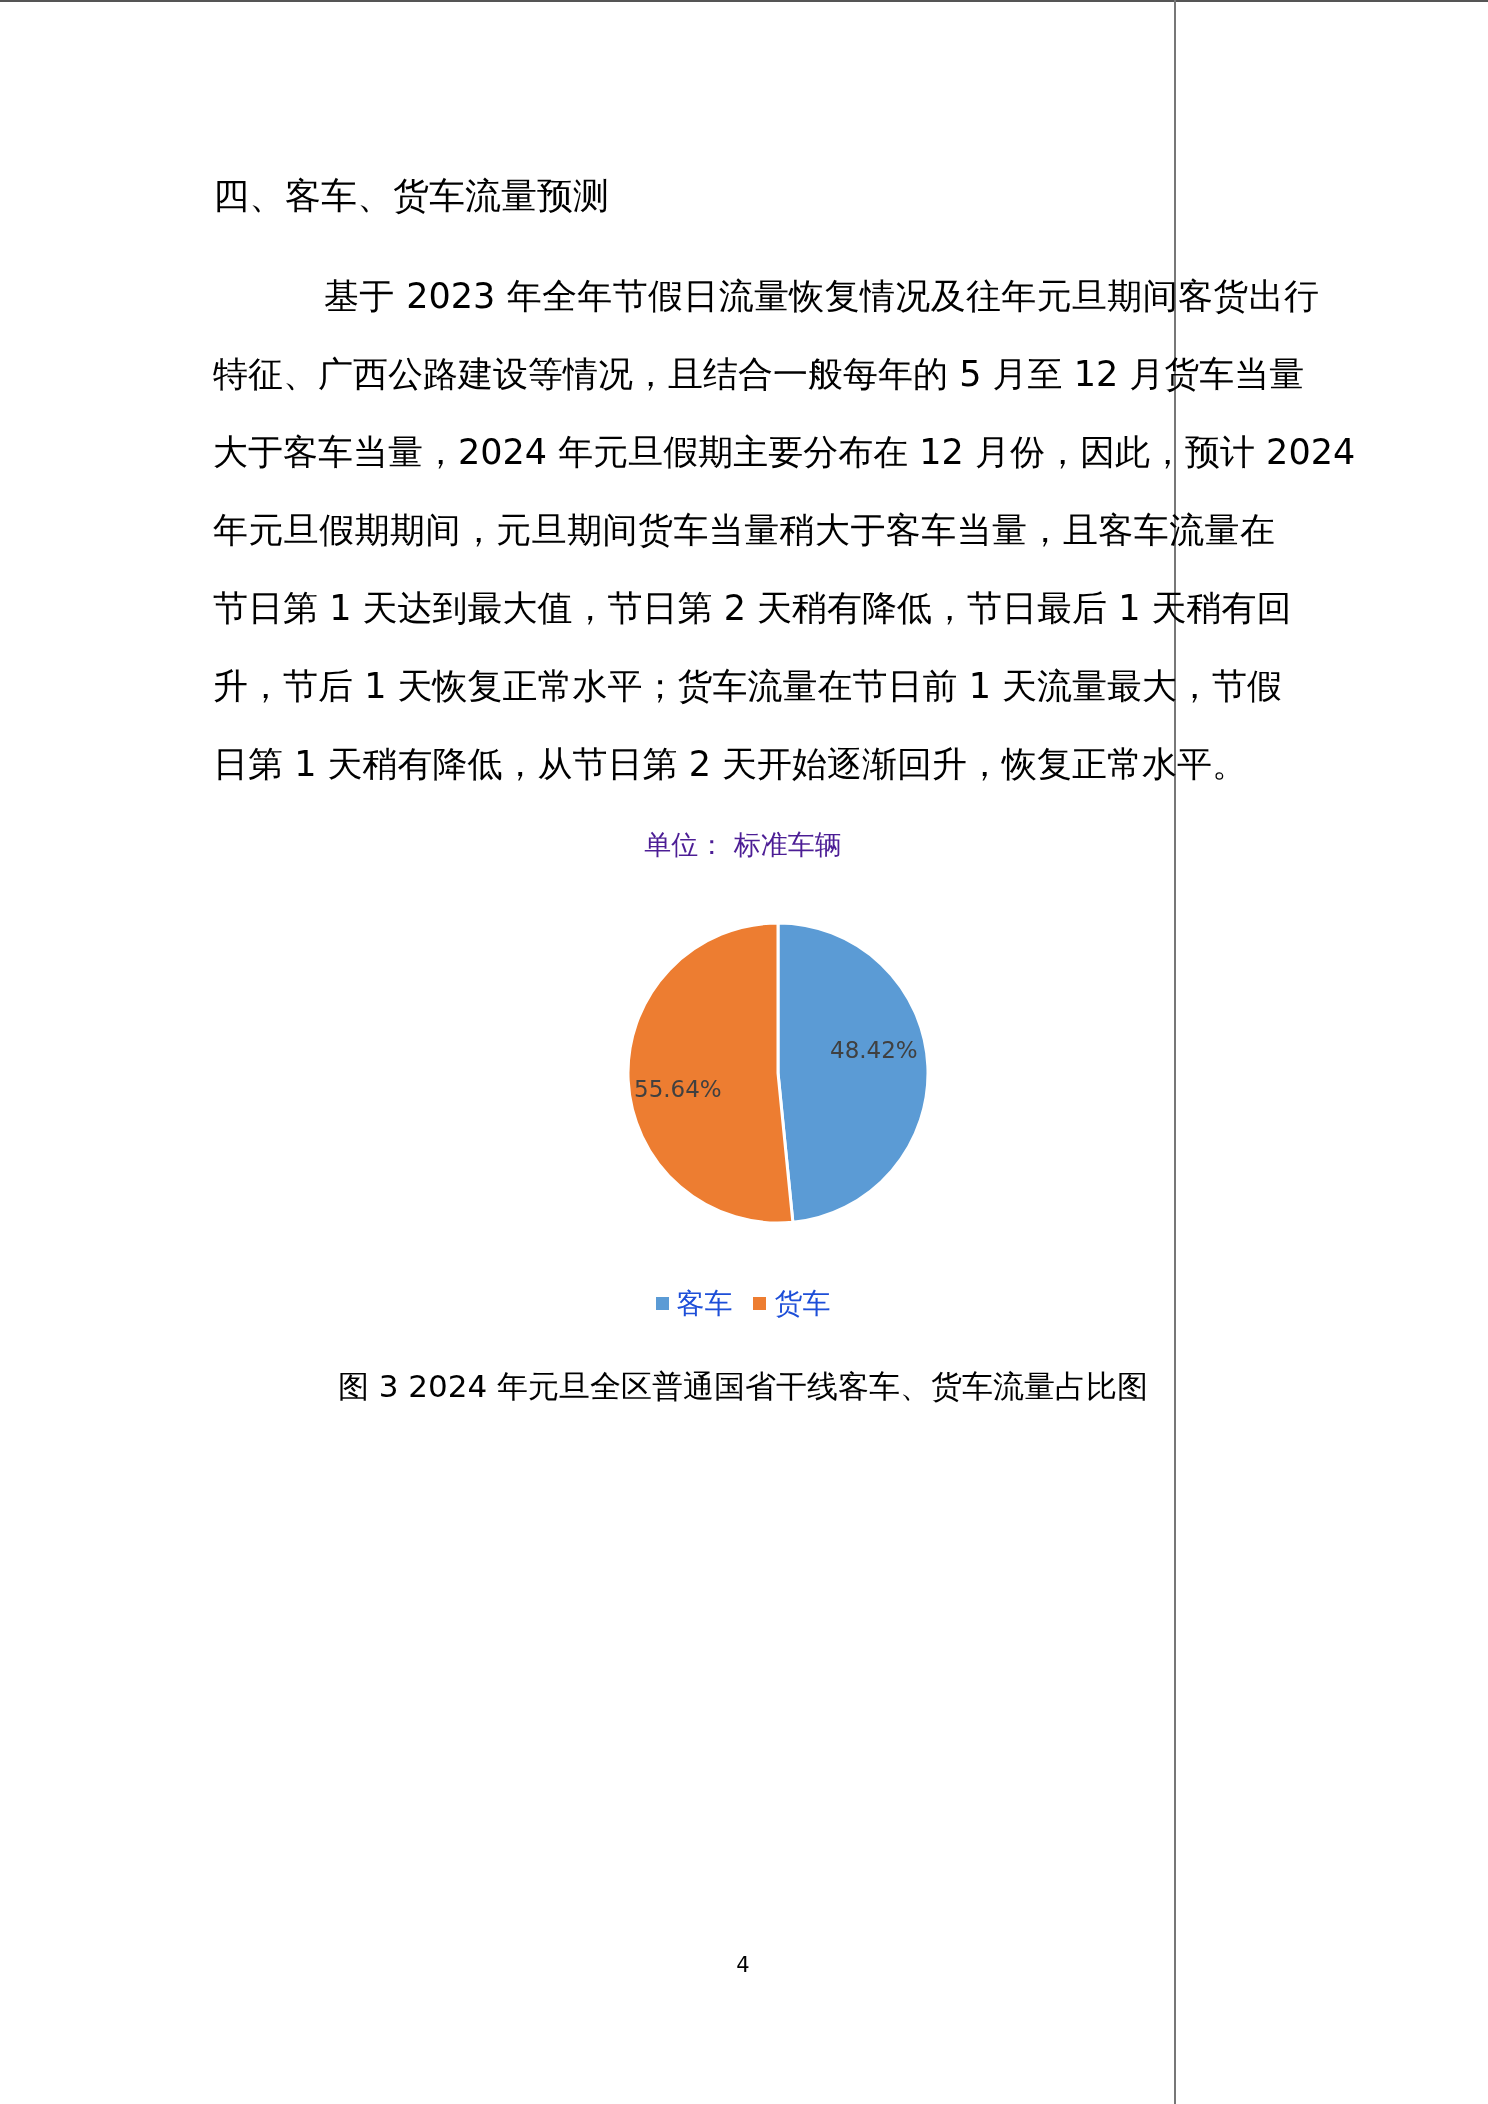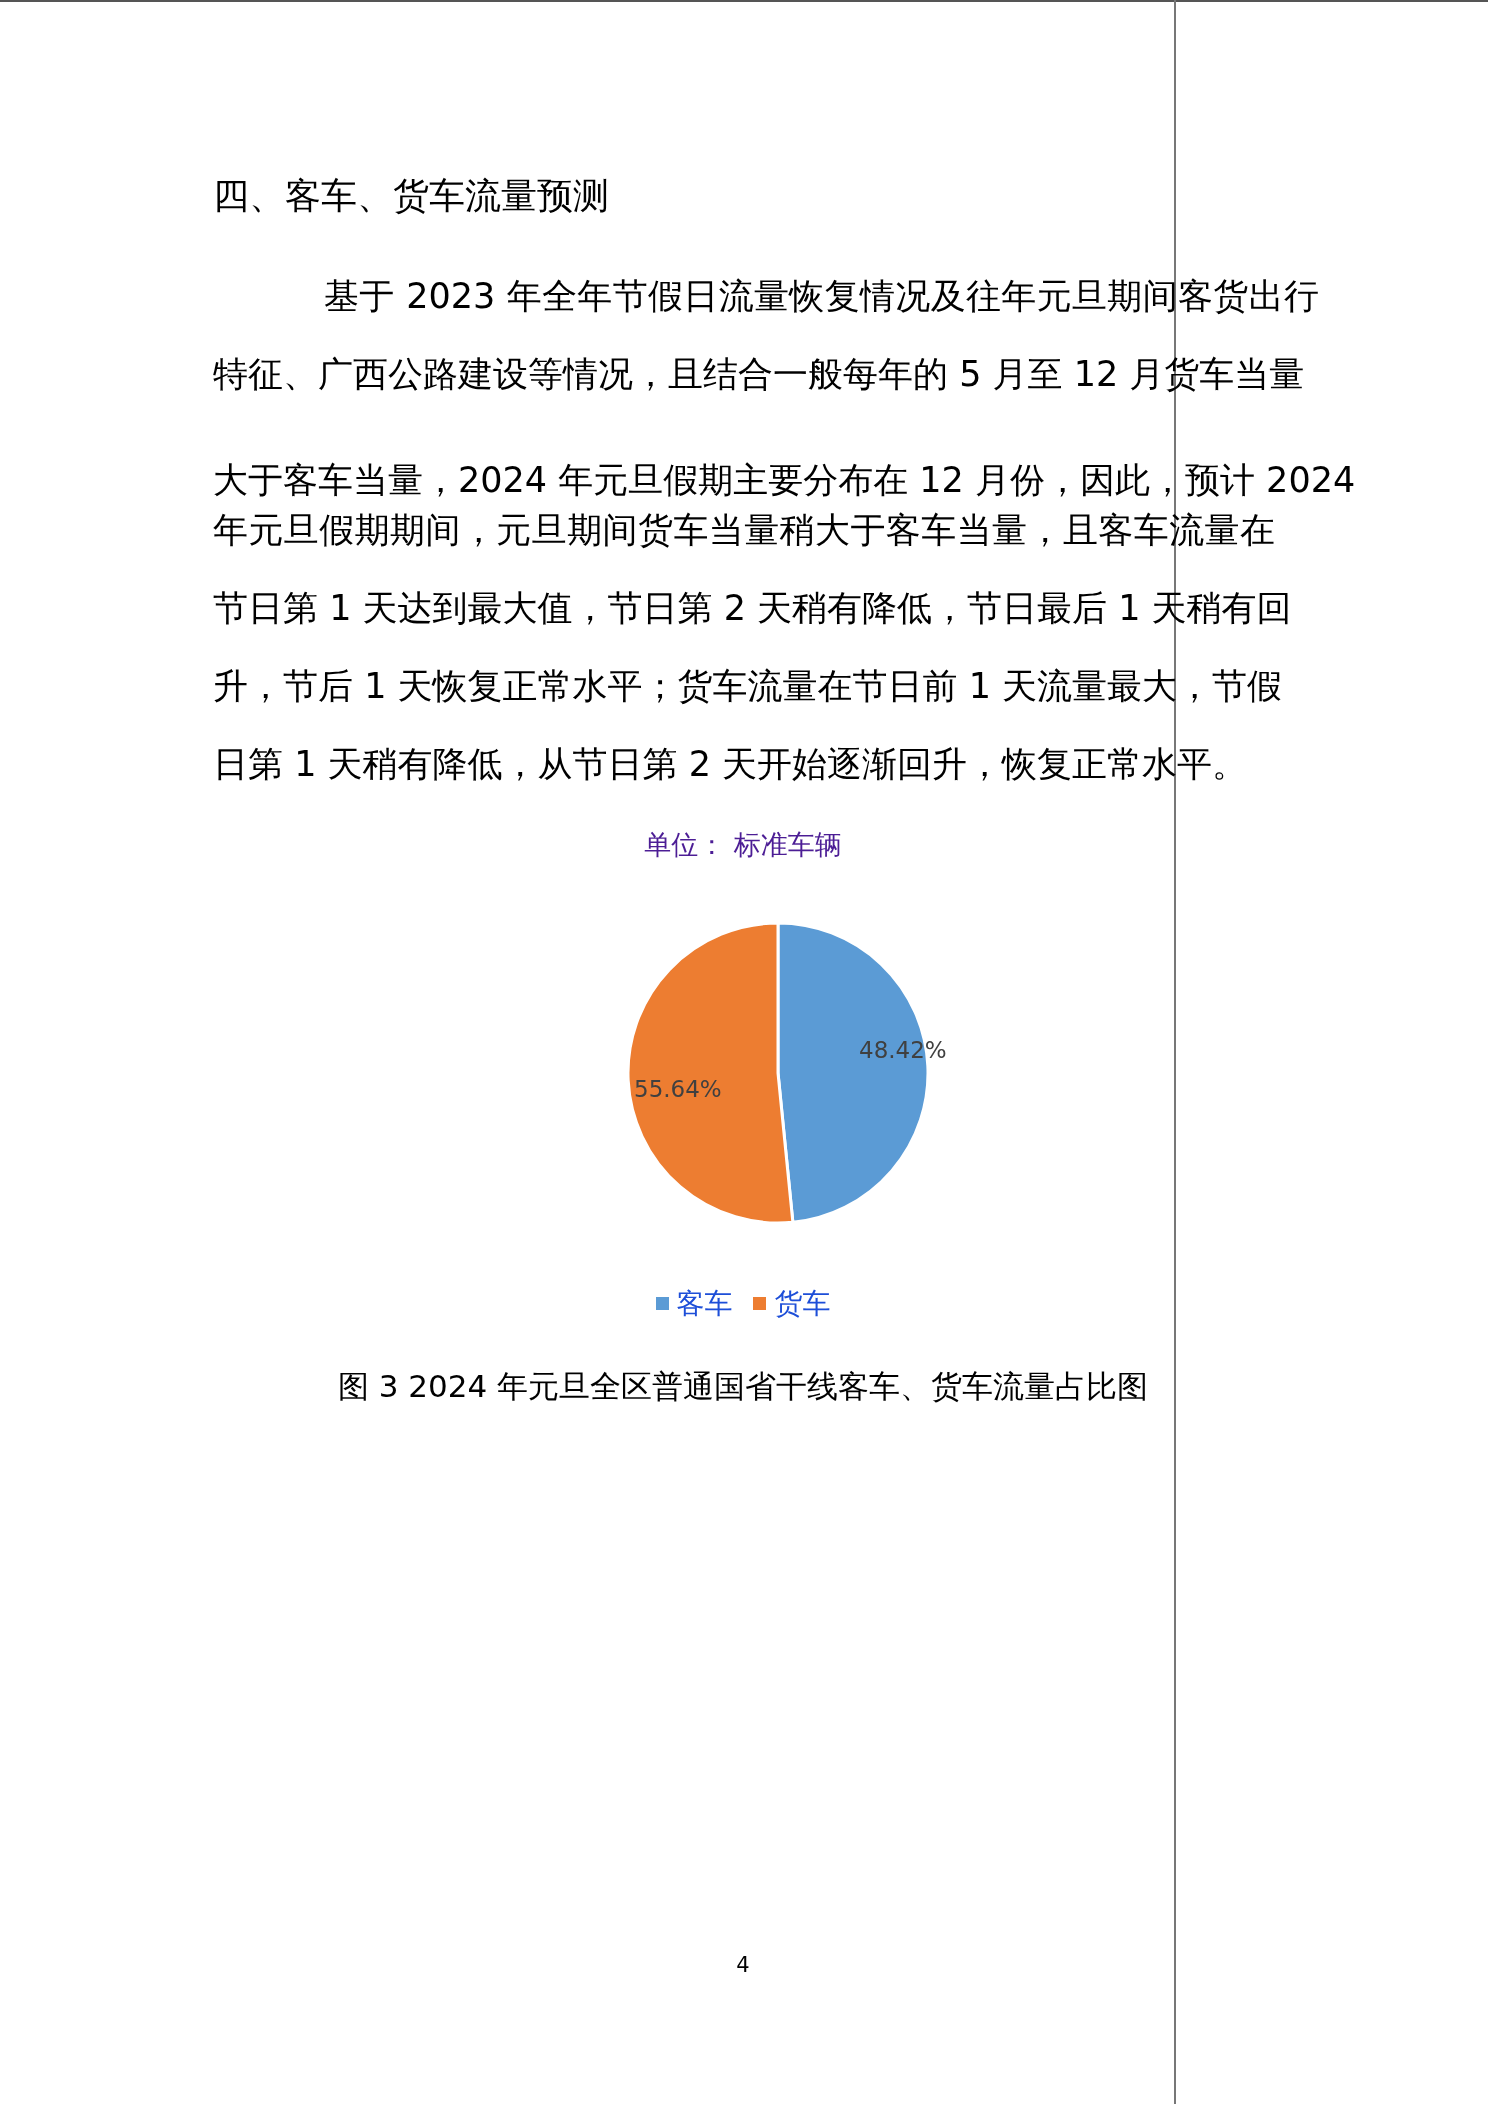--- a/index.html
+++ b/index.html
@@ -45,21 +45,21 @@
 
   <div class="heading">四、客车、货车流量预测</div>
 
   <div class="para" style="top:0;">
     <div class="para-line" style="top:273px; left:67px;margin-left:44px;">
       <span class="justify" style="width:995px;">基于  2023  年全年节假日流量恢复情况及往年元旦期间客货出行</span>
     </div>
     <div class="para-line" style="top:351px;">
       <span class="justify">特征、广西公路建设等情况，且结合一般每年的 5 月至 12 月货车当量</span>
     </div>
-    <div class="para-line" style="top:429px;margin-top:28px;">
+    <div class="para-line" style="top:429px;">
       <span class="justify">大于客车当量，2024 年元旦假期主要分布在 12 月份，因此，预计 2024</span>
     </div>
     <div class="para-line" style="top:507px;">
       <span class="justify">年元旦假期期间，元旦期间货车当量稍大于客车当量，且客车流量在</span>
     </div>
     <div class="para-line" style="top:585px;">
       <span class="justify">节日第 1 天达到最大值，节日第 2 天稍有降低，节日最后 1 天稍有回</span>
     </div>
     <div class="para-line" style="top:663px;">
       <span class="justify">升，节后 1 天恢复正常水平；货车流量在节日前 1 天流量最大，节假</span>
@@ -69,21 +69,21 @@
     </div>
   </div>
 
   <div class="unit-label">单位：  标准车辆</div>
 
   <div class="pie-wrap">
     <svg id="pie-svg" width="320" height="320" viewBox="0 0 320 320">
       <path id="slice-0" stroke="#ffffff" stroke-width="3" d="M160,160 L160.00,10.00 A150,150 0 0 1 174.87,309.26 Z" fill="#5B9BD5"></path>
       <path id="slice-1" stroke="#ffffff" stroke-width="3" d="M160,160 L174.87,309.26 A150,150 0 1 1 160.00,10.00 Z" fill="#ED7D31"></path>
     </svg>
-    <div class="pie-label" style="left:212px; top:124px;margin-left:29px;">48.42%</div>
+    <div class="pie-label" style="left:212px; top:124px;">48.42%</div>
     <div class="pie-label" style="left:16px; top:163px;">55.64%</div>
   </div>
 
   <div class="legend">
     <span class="legend-item">
       <span class="legend-swatch" id="swatch-0" style="background: rgb(91, 155, 213);"></span>
       <span>客车</span>
     </span>
     <span class="legend-item">
       <span class="legend-swatch" id="swatch-1" style="background: rgb(237, 125, 49);"></span>

